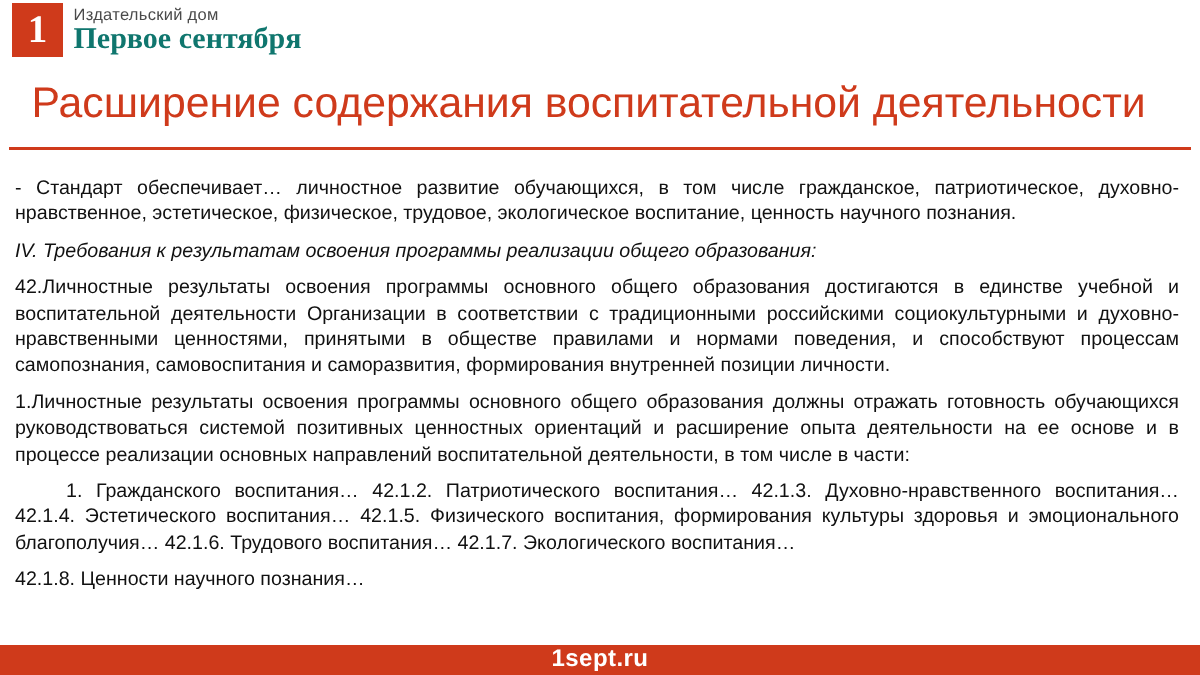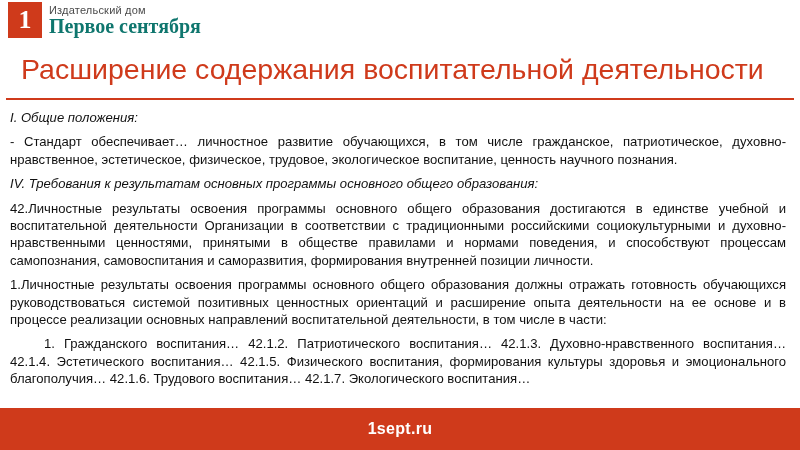--- a/index.html
+++ b/index.html
@@ -95,21 +95,21 @@
   }
   .indent-first {
     text-indent: 34px;
   }
   
   .footer {
     position: absolute;
     left: 0;
     bottom: 0;
     width: 800px;
-    height: 42px;
+    height: 20px;
     background: #cf3a1b;
     display: flex;
     align-items: center;
     justify-content: center;
   }
   .footer-text {
     color: #ffffff;
     font-size: 16px;
     font-weight: bold;
     letter-spacing: .3px;
@@ -129,25 +129,25 @@
       <span class="line2">Первое сентября</span>
     </div>
   </div>
 
   <div class="title-wrap">
     <h1 class="slide-title">Расширение содержания воспитательной деятельности</h1>
   </div>
   <div class="title-rule"></div>
 
   <div class="content">
-    <p class="p-italic">I. Общие положения:</p>
     <p class="gap-top">- Стандарт обеспечивает… личностное развитие обучающихся, в том числе гражданское, патриотическое, духовно-нравственное, эстетическое, физическое, трудовое, экологическое воспитание, ценность научного познания.</p>
-    <p class="p-italic gap-top">IV. Требования к результатам основных программы основного общего образования:</p>
+    <p class="p-italic gap-top">IV. Требования к результатам освоения программы реализации общего образования:</p>
     <p class="gap-top">42.Личностные результаты освоения программы основного общего образования достигаются в единстве учебной и воспитательной деятельности Организации в соответствии с традиционными российскими социокультурными и духовно-нравственными ценностями, принятыми в обществе правилами и нормами поведения, и способствуют процессам самопознания, самовоспитания и саморазвития, формирования внутренней позиции личности.</p>
     <p class="gap-top">1.Личностные результаты освоения программы основного общего образования должны отражать готовность обучающихся руководствоваться системой позитивных ценностных ориентаций и расширение опыта деятельности на ее основе и в процессе реализации основных направлений воспитательной деятельности, в том числе в части:</p>
     <p class="gap-top indent-first">1.	Гражданского воспитания… 42.1.2. Патриотического воспитания… 42.1.3. Духовно-нравственного воспитания… 42.1.4. Эстетического воспитания… 42.1.5. Физического воспитания, формирования культуры здоровья и эмоционального благополучия… 42.1.6. Трудового воспитания… 42.1.7. Экологического воспитания…</p>
+    <p class="gap-top">42.1.8. Ценности научного познания…</p>
   </div>
 
   <div class="footer">
     <span class="footer-text">1sept.ru</span>
   </div>
 
 </div>
 
 </body></html>

